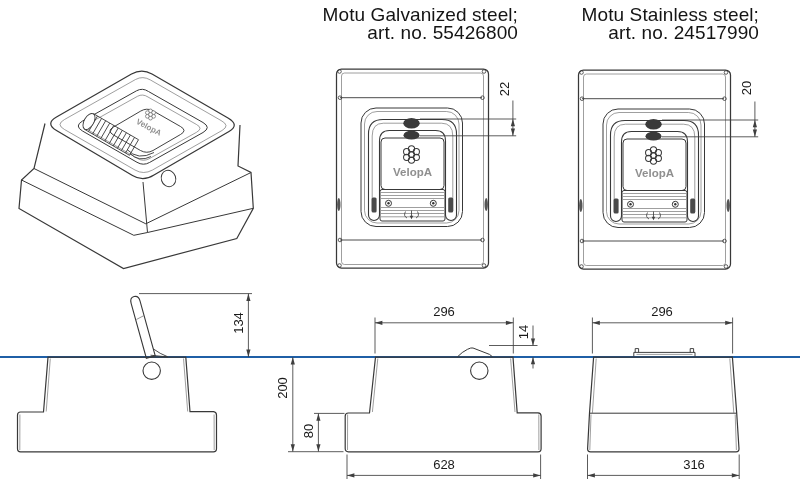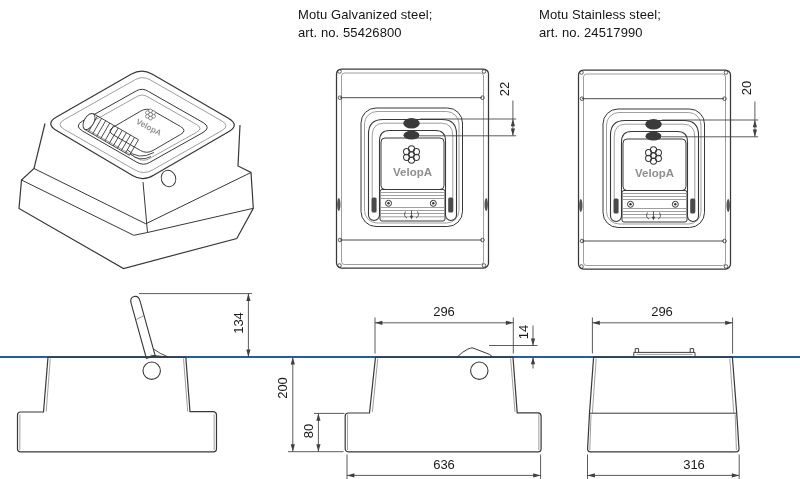--- a/index.html
+++ b/index.html
@@ -3,22 +3,22 @@
 <meta charset="utf-8">
 <style>
   html,body{margin:0;padding:0;background:#fff;}
   .stage{
     position:relative;width:800px;height:479px;background:#ffffff;
     font-family:"Liberation Sans", sans-serif;overflow:hidden;
     outline:1px solid #c9c9c9;
   }
   .stage svg{position:absolute;left:0;top:0;}
   .title{
-    position:absolute;text-align:left;color:#141414;
-    font-size:13px;line-height:17.5px;letter-spacing:.1px;
+    position:absolute;text-align:right;color:#141414;
+    font-size:19px;line-height:17.5px;letter-spacing:.1px;
   }
   .dim{
     position:absolute;color:#1a1a1a;font-size:13px;white-space:nowrap;
     transform:translate(-50%,-50%);
   }
   .dim.rot{transform:translate(-50%,-50%) rotate(-90deg);}
   .ln{stroke:#383838;fill:none;}
   .thin{stroke:#6a6a6a;stroke-width:.65;fill:none;}
   .dimln{stroke:#3f3f3f;stroke-width:.85;fill:none;}
   .arrow{fill:#3f3f3f;stroke:none;}
@@ -220,16 +220,16 @@
     <div>art. no. 24517990</div>
   </div>
 
   <div class="dim rot" style="left:504px;top:89px;">22</div>
   <div class="dim rot" style="left:746px;top:88px;">20</div>
   <div class="dim rot" style="left:238px;top:323px;">134</div>
   <div class="dim" style="left:444px;top:311px;">296</div>
   <div class="dim rot" style="left:523px;top:332px;">14</div>
   <div class="dim rot" style="left:282px;top:388px;">200</div>
   <div class="dim rot" style="left:308px;top:431px;">80</div>
-  <div class="dim" style="left:444px;top:464px;">636</div>
+  <div class="dim" style="left:444px;top:464px;">628</div>
   <div class="dim" style="left:662px;top:311px;">296</div>
   <div class="dim" style="left:694px;top:464px;">316</div>
 </div>
 
 </body></html>

